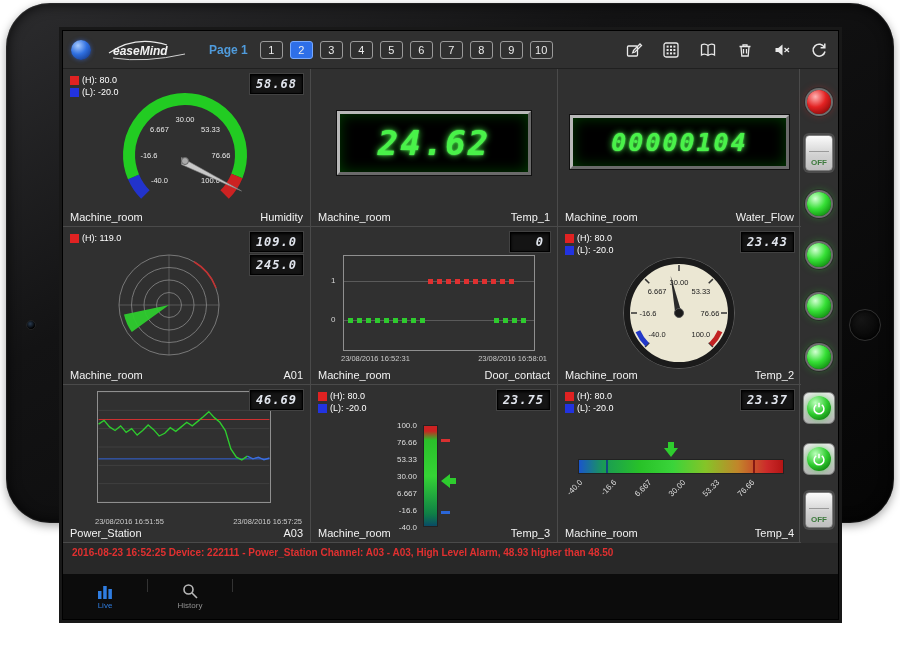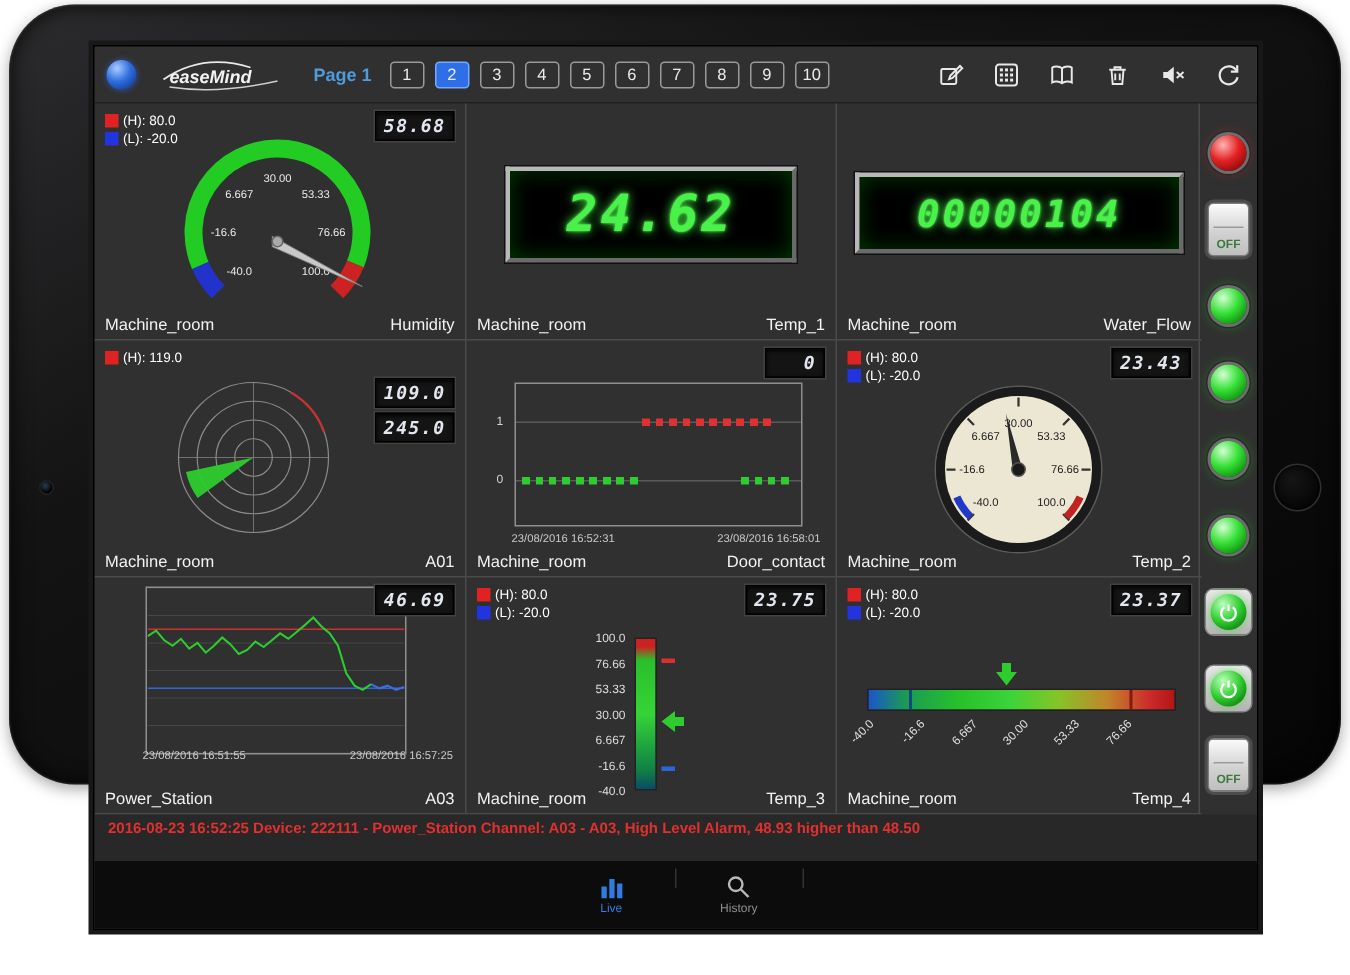--- a/index.html
+++ b/index.html
@@ -41,42 +41,42 @@
   .plabel { position:absolute; left:7px; right:7px; bottom:3px; display:flex; justify-content:space-between;
     font-size:11px; color:#f2f2f2; }
   .legend { position:absolute; top:5px; left:7px; font-size:9px; color:#fff; z-index:3; }
   .legend-row { display:flex; align-items:center; gap:3px; line-height:12px; }
   .sw { width:9px; height:9px; display:inline-block; }
   .sw.hi { background:#e02222; } .sw.lo { background:#2233e0; }
   .dled { position:absolute; top:5px; right:7px; min-width:52px; background:#141414; z-index:3;
     border:1px solid #000; box-shadow:0 0 0 1px #424242, inset 0 1px 3px #000;
     color:#e2e6ee; font:italic bold 12px "DejaVu Sans Mono", monospace; letter-spacing:1px;
     text-align:right; padding:2px 5px; }
-  .dstack { position:absolute; top:5px; right:7px; display:flex; flex-direction:column; gap:3px; align-items:flex-end; z-index:3;margin-top:20px; }
+  .dstack { position:absolute; top:5px; right:7px; display:flex; flex-direction:column; gap:3px; align-items:flex-end; z-index:3; }
   .dstack .dled { position:static; }
 
   
   .lcd { position:absolute; background:#000; border:3px solid; border-color:#b8b8b8 #6a6a6a #6a6a6a #b8b8b8;
     box-shadow:0 0 0 1px #111, inset 0 0 14px rgba(0,70,0,.85); display:flex; align-items:center; justify-content:center; }
   .lcd .digits { color:#49f249; font-family:"DejaVu Sans Mono", monospace; font-style:italic; font-weight:bold;
     text-shadow:0 0 7px rgba(70,255,70,.9), 0 0 2px rgba(120,255,120,1); }
   .lcd1 { left:26px; top:42px; width:194px; height:64px; } .lcd1 .digits { font-size:34px; letter-spacing:2px; }
   .lcd2 { left:12px; top:46px; width:219px; height:54px; } .lcd2 .digits { font-size:25px; letter-spacing:2px; }
 
   
   #door-plot { position:absolute; left:32px; top:28px; width:192px; height:96px; border:1px solid #8f8f8f; }
   .hline { position:absolute; left:0; right:0; height:1px; background:#5a5a5a; }
   .door-ylab { position:absolute; left:-13px; font-size:8px; color:#d5d5d5; }
   .dash { position:absolute; height:5px; }
   .xlab { position:absolute; top:127px; font-size:7.5px; color:#c9c9c9; }
 
   
   .ylabs { position:absolute; left:0; top:6px; width:31px; height:112px; }
   .ylabs span { position:absolute; right:3px; font-size:7.5px; color:#cfcfcf; }
-  .a03x { top:114px;text-align:center; }
+  .a03x { top:132px;text-align:center; }
 
   
   .t3lab { position:absolute; left:64px; width:42px; text-align:right; font-size:8px; color:#dedede; }
   .vbar { position:absolute; left:112px; top:40px; width:15px; height:102px; border:1px solid #222;
     background:linear-gradient(180deg,#cc2222 0%,#cc2222 5%,#2abf2a 14%,#35d435 50%,#0f7f46 88%,#0a4a66 100%); }
   .t3tick { position:absolute; left:130px; width:9px; height:3px; }
   .t3tick.hi { background:#d83030; } .t3tick.lo { background:#2a66d8; }
   .arrow-left { position:absolute; }
 
   
@@ -103,21 +103,21 @@
   .switch .sw-label { font-size:8px; font-weight:bold; color:#3c7a3c; }
   .pwrap { background:linear-gradient(#e9e9e9,#b5b5b5); border:1px solid #838383; border-radius:6px; padding:3px; }
   .pbtn { width:24px; height:24px; border-radius:50%; display:flex; align-items:center; justify-content:center;
     background:radial-gradient(circle at 35% 28%, #b9ffb9, #2ecc2e 50%, #0a6e0a 92%);
     box-shadow:0 0 6px rgba(40,220,40,.5); }
 
   
   .alarmbar { position:absolute; left:0; right:0; top:512px; height:33px; background:#282828;
     border-bottom:1px solid #141414; color:#e03030; font-size:10px; font-weight:bold; padding:4px 9px; }
   .nav { position:absolute; left:0; right:0; bottom:0; height:45px; background:#0c0c0c;
-    display:flex; justify-content:center; align-items:center; }
+    display:flex; align-items:center; }
   .nav-item { width:84px; display:flex; flex-direction:column; align-items:center; gap:2px;
     font-size:8px; color:#8f8f8f; }
   .nav-item.active { color:#2f7de1; }
   .nav-sep { width:1px; height:13px; background:#333; align-self:flex-start; margin-top:5px; }
 
   svg text { font-family:"Liberation Sans", sans-serif; }
 </style>
 </head>
 <body>
 

